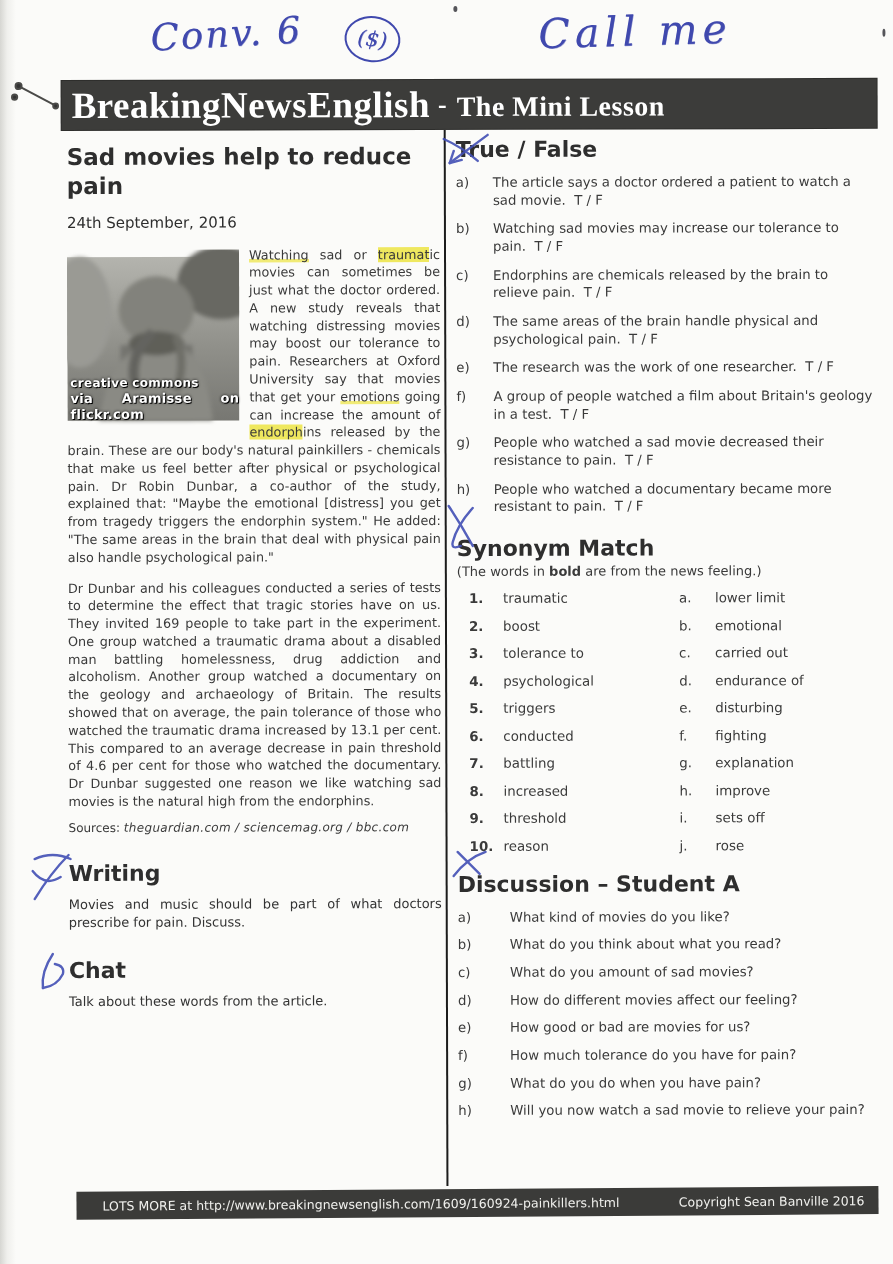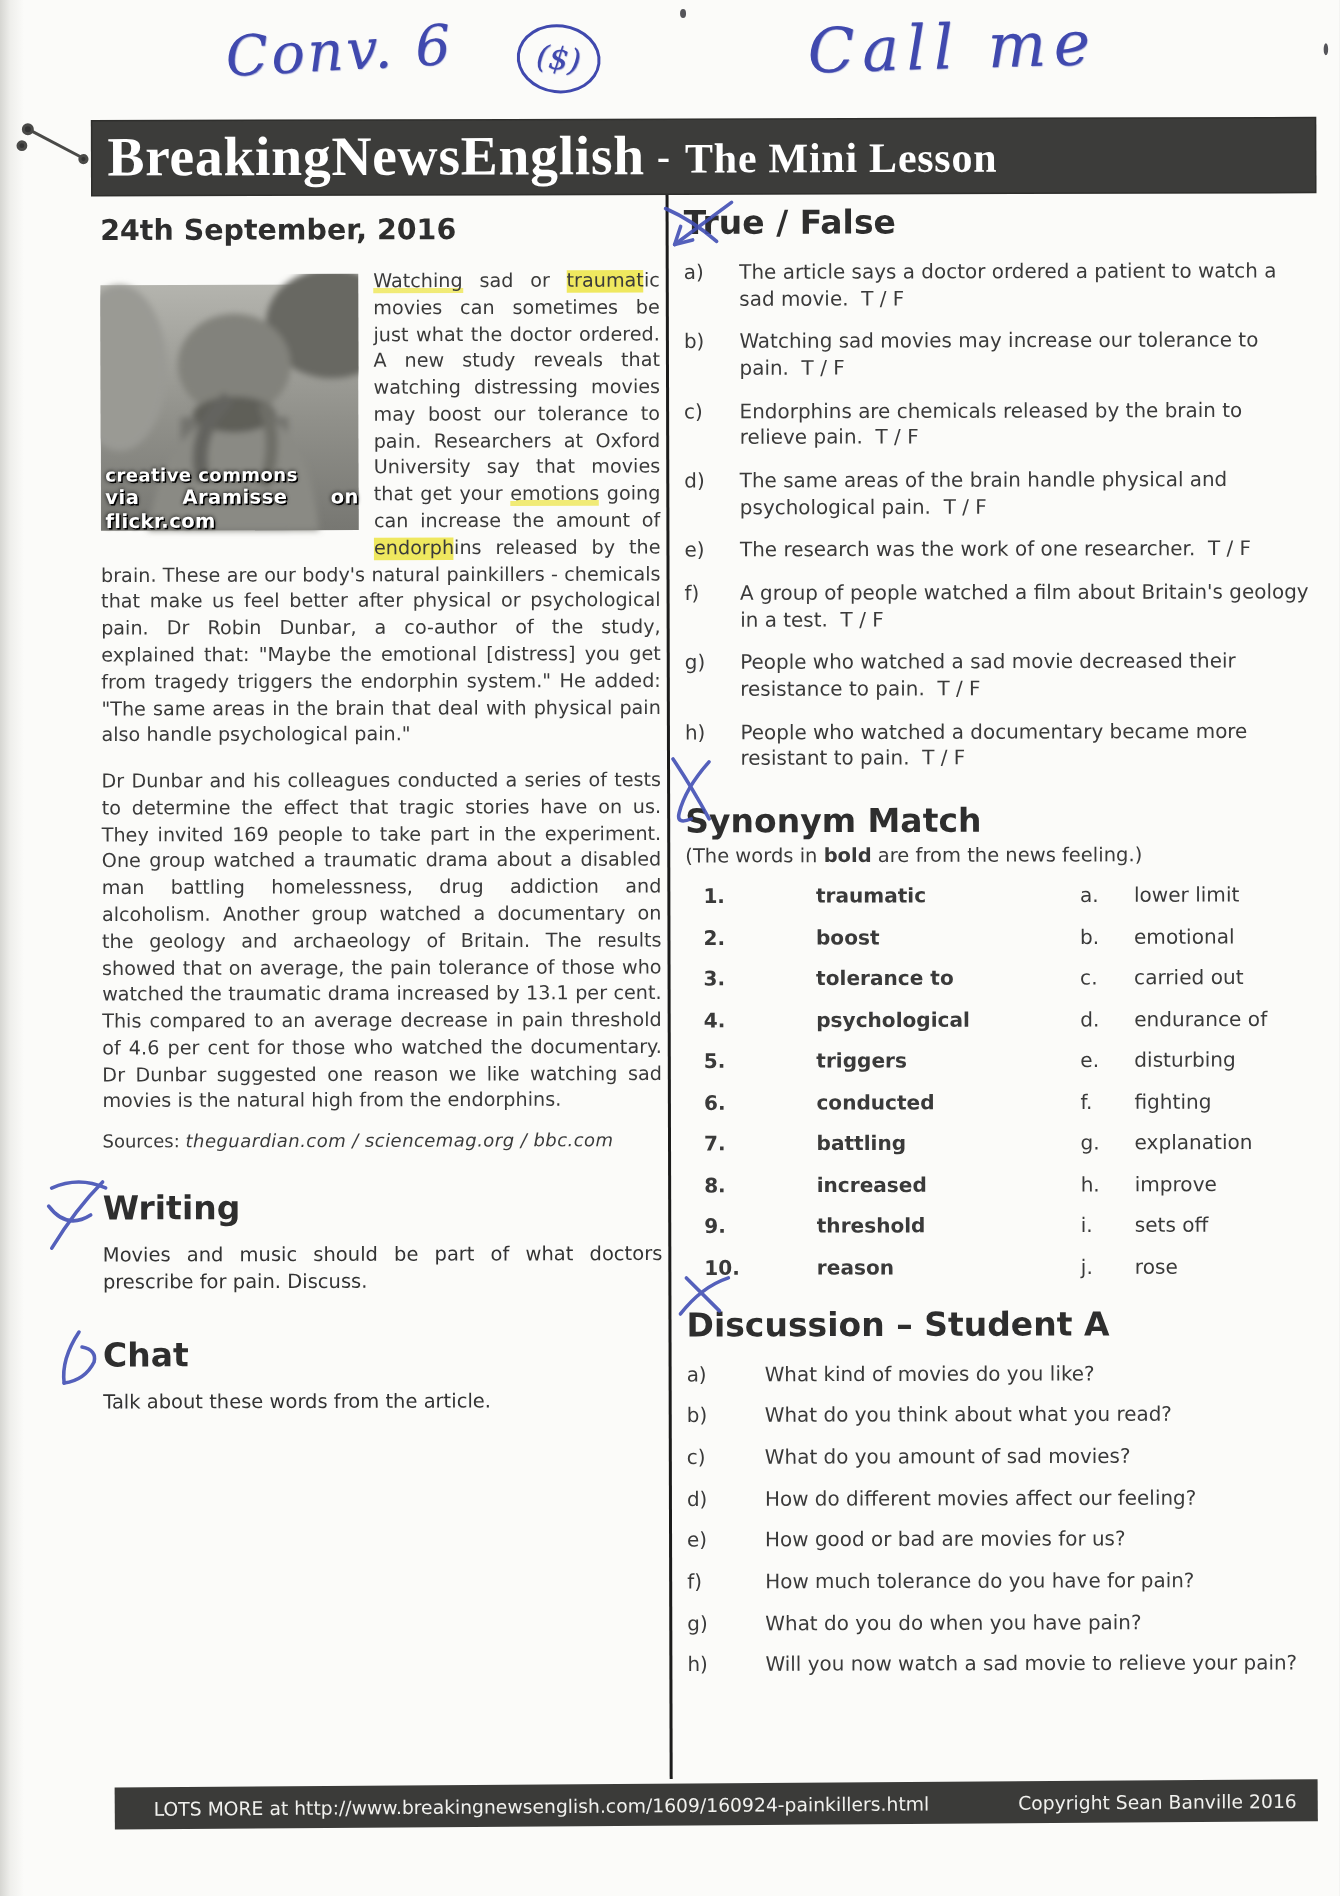--- a/index.html
+++ b/index.html
@@ -42,21 +42,21 @@
   .brand-sep{font-family:"Liberation Serif",serif;font-weight:bold;font-size:26px;margin:0 10px 0 8px;}
   .brand-sub{font-family:"Liberation Serif",serif;font-weight:bold;font-size:28px;letter-spacing:.5px;padding-top:4px;}
 
   .divider{position:absolute;left:445px;top:130px;width:2px;height:1056px;background:#1c1c1c;}
 
   
   .col-left{position:absolute;left:68px;top:142px;width:373px;}
   .col-right{position:absolute;left:457px;top:137px;width:420px;}
 
   h1{font-size:23px;line-height:1.25;margin:0 0 13px 0;color:#2e2e2e;font-weight:bold;}
-  .date{font-size:19px;font-weight:bold;margin:0 0 15px 0;color:#2e2e2e;}
+  .date{font-size:15px;font-weight:normal;margin:0 0 15px 0;color:#2e2e2e;}
   .para{font-size:12.8px;line-height:1.39;text-align:justify;color:#3a3a3a;}
   .para + .para{margin-top:13px;}
 
   figure.photo{
     float:left;width:172px;height:178px;margin:3px 10px 3px 0;position:relative;
     padding:0;border:0;
   }
   figure.photo svg{display:block;width:100%;height:100%;}
   figcaption.photo-credit{
     position:absolute;left:3px;bottom:4px;color:#fff;
@@ -88,21 +88,21 @@
   .qlist .qt{flex:1;}
   .tfopt{white-space:nowrap;}
   .qlist.disc li{margin-bottom:10px;}
   .qlist.disc .ab{width:52px;}
 
   .sec-syn{margin-top:20px;}
   .syn-sub{font-size:13px;margin:3px 0 12px 0;color:#3a3a3a;}
   .syn-grid{margin-left:12px;}
   .syn-row{display:flex;margin-bottom:12.5px;font-size:13.4px;color:#3a3a3a;}
   .syn-row .num{flex:none;width:34px;font-weight:bold;}
-  .syn-row .term{flex:none;width:176px;font-weight:bold;margin-left:41px;}
+  .syn-row .term{flex:none;width:176px;font-weight:normal;}
   .syn-row .letter{flex:none;width:36px;}
   .syn-row .def{flex:1;}
 
   .sec-disc{margin-top:18px;}
 
   
   .footer{
     position:absolute;left:75px;top:1189px;width:802px;height:28px;
     background:#3b3b39;color:#f1f1ee;
     display:flex;align-items:center;justify-content:space-between;
@@ -141,20 +141,21 @@
 
     <div class="header-bar">
       <span class="brand">BreakingNewsEnglish</span>
       <span class="brand-sep">-</span>
       <span class="brand-sub">The Mini Lesson</span>
     </div>
 
     <div class="divider"></div>
 
     <div class="col-left">
+      <h1>Sad movies help to reduce pain</h1>
       <div class="date">24th September, 2016</div>
 
       <div class="para">
         <figure class="photo">
           <svg viewBox="0 0 187 178">
             <defs>
               <linearGradient id="sky" x1="0" y1="0" x2="0" y2="1">
                 <stop offset="0" stop-color="#b4b4ae"></stop>
                 <stop offset="0.55" stop-color="#90908a"></stop>
                 <stop offset="1" stop-color="#777772"></stop>

